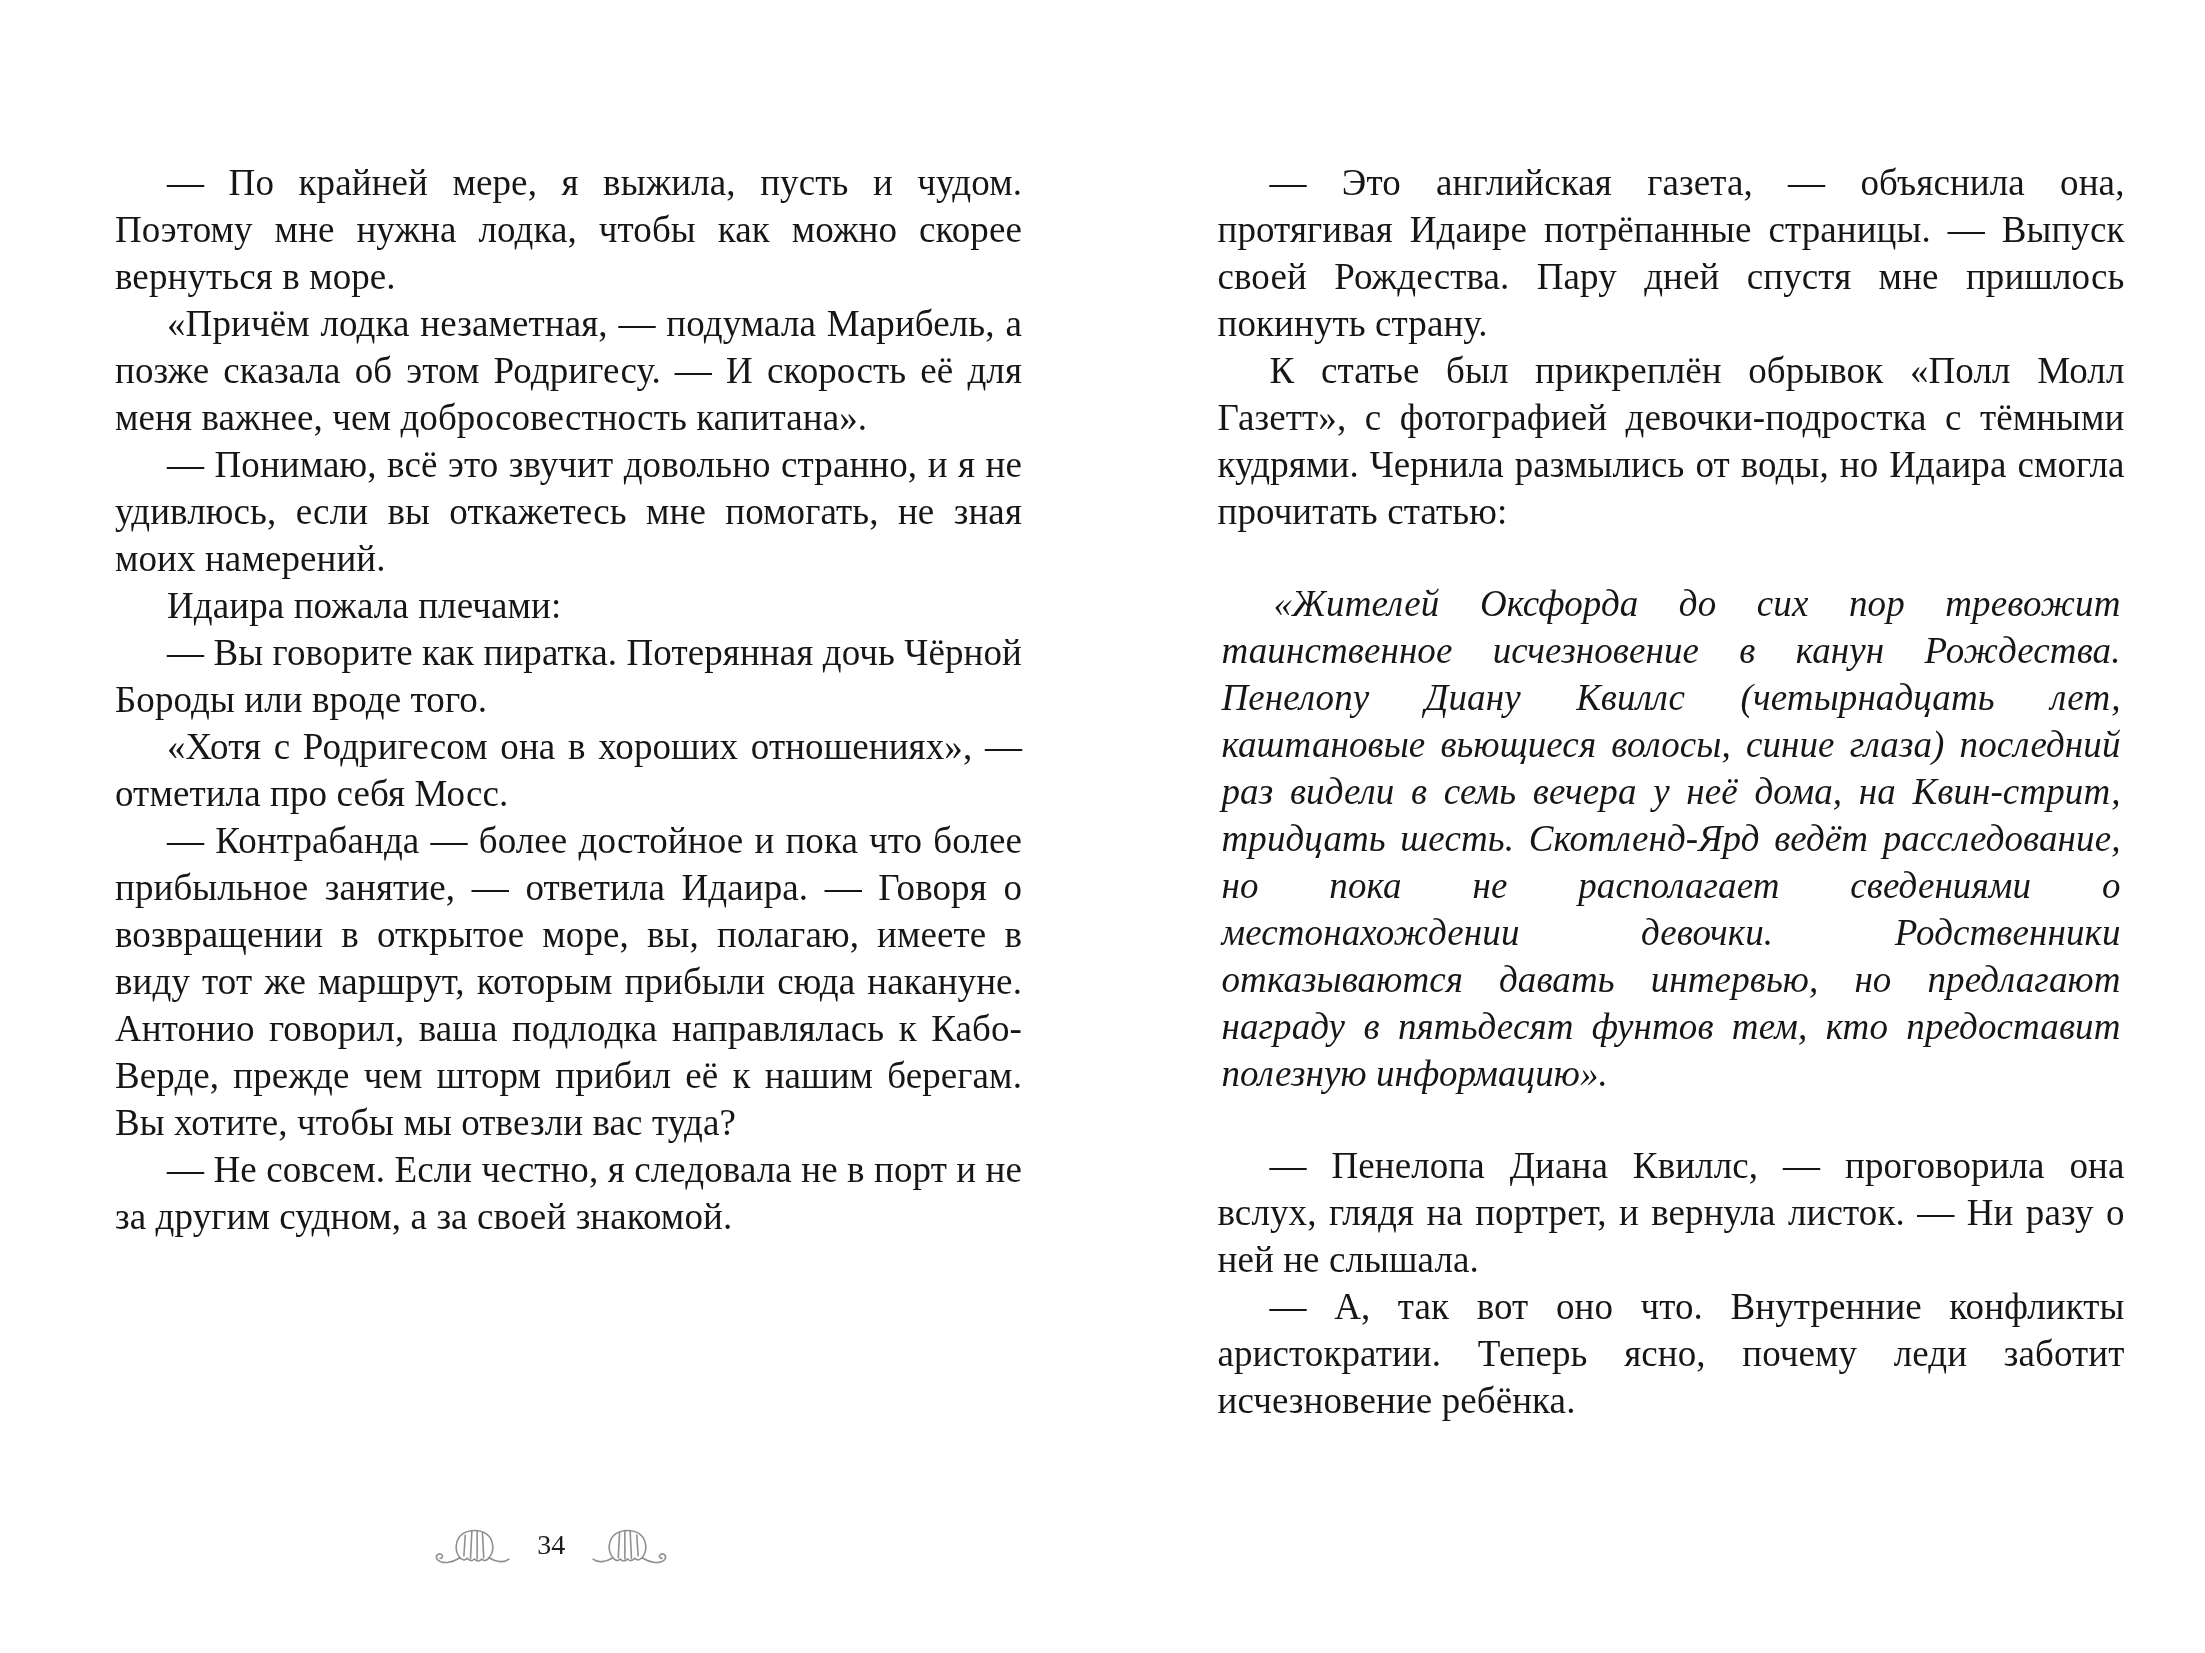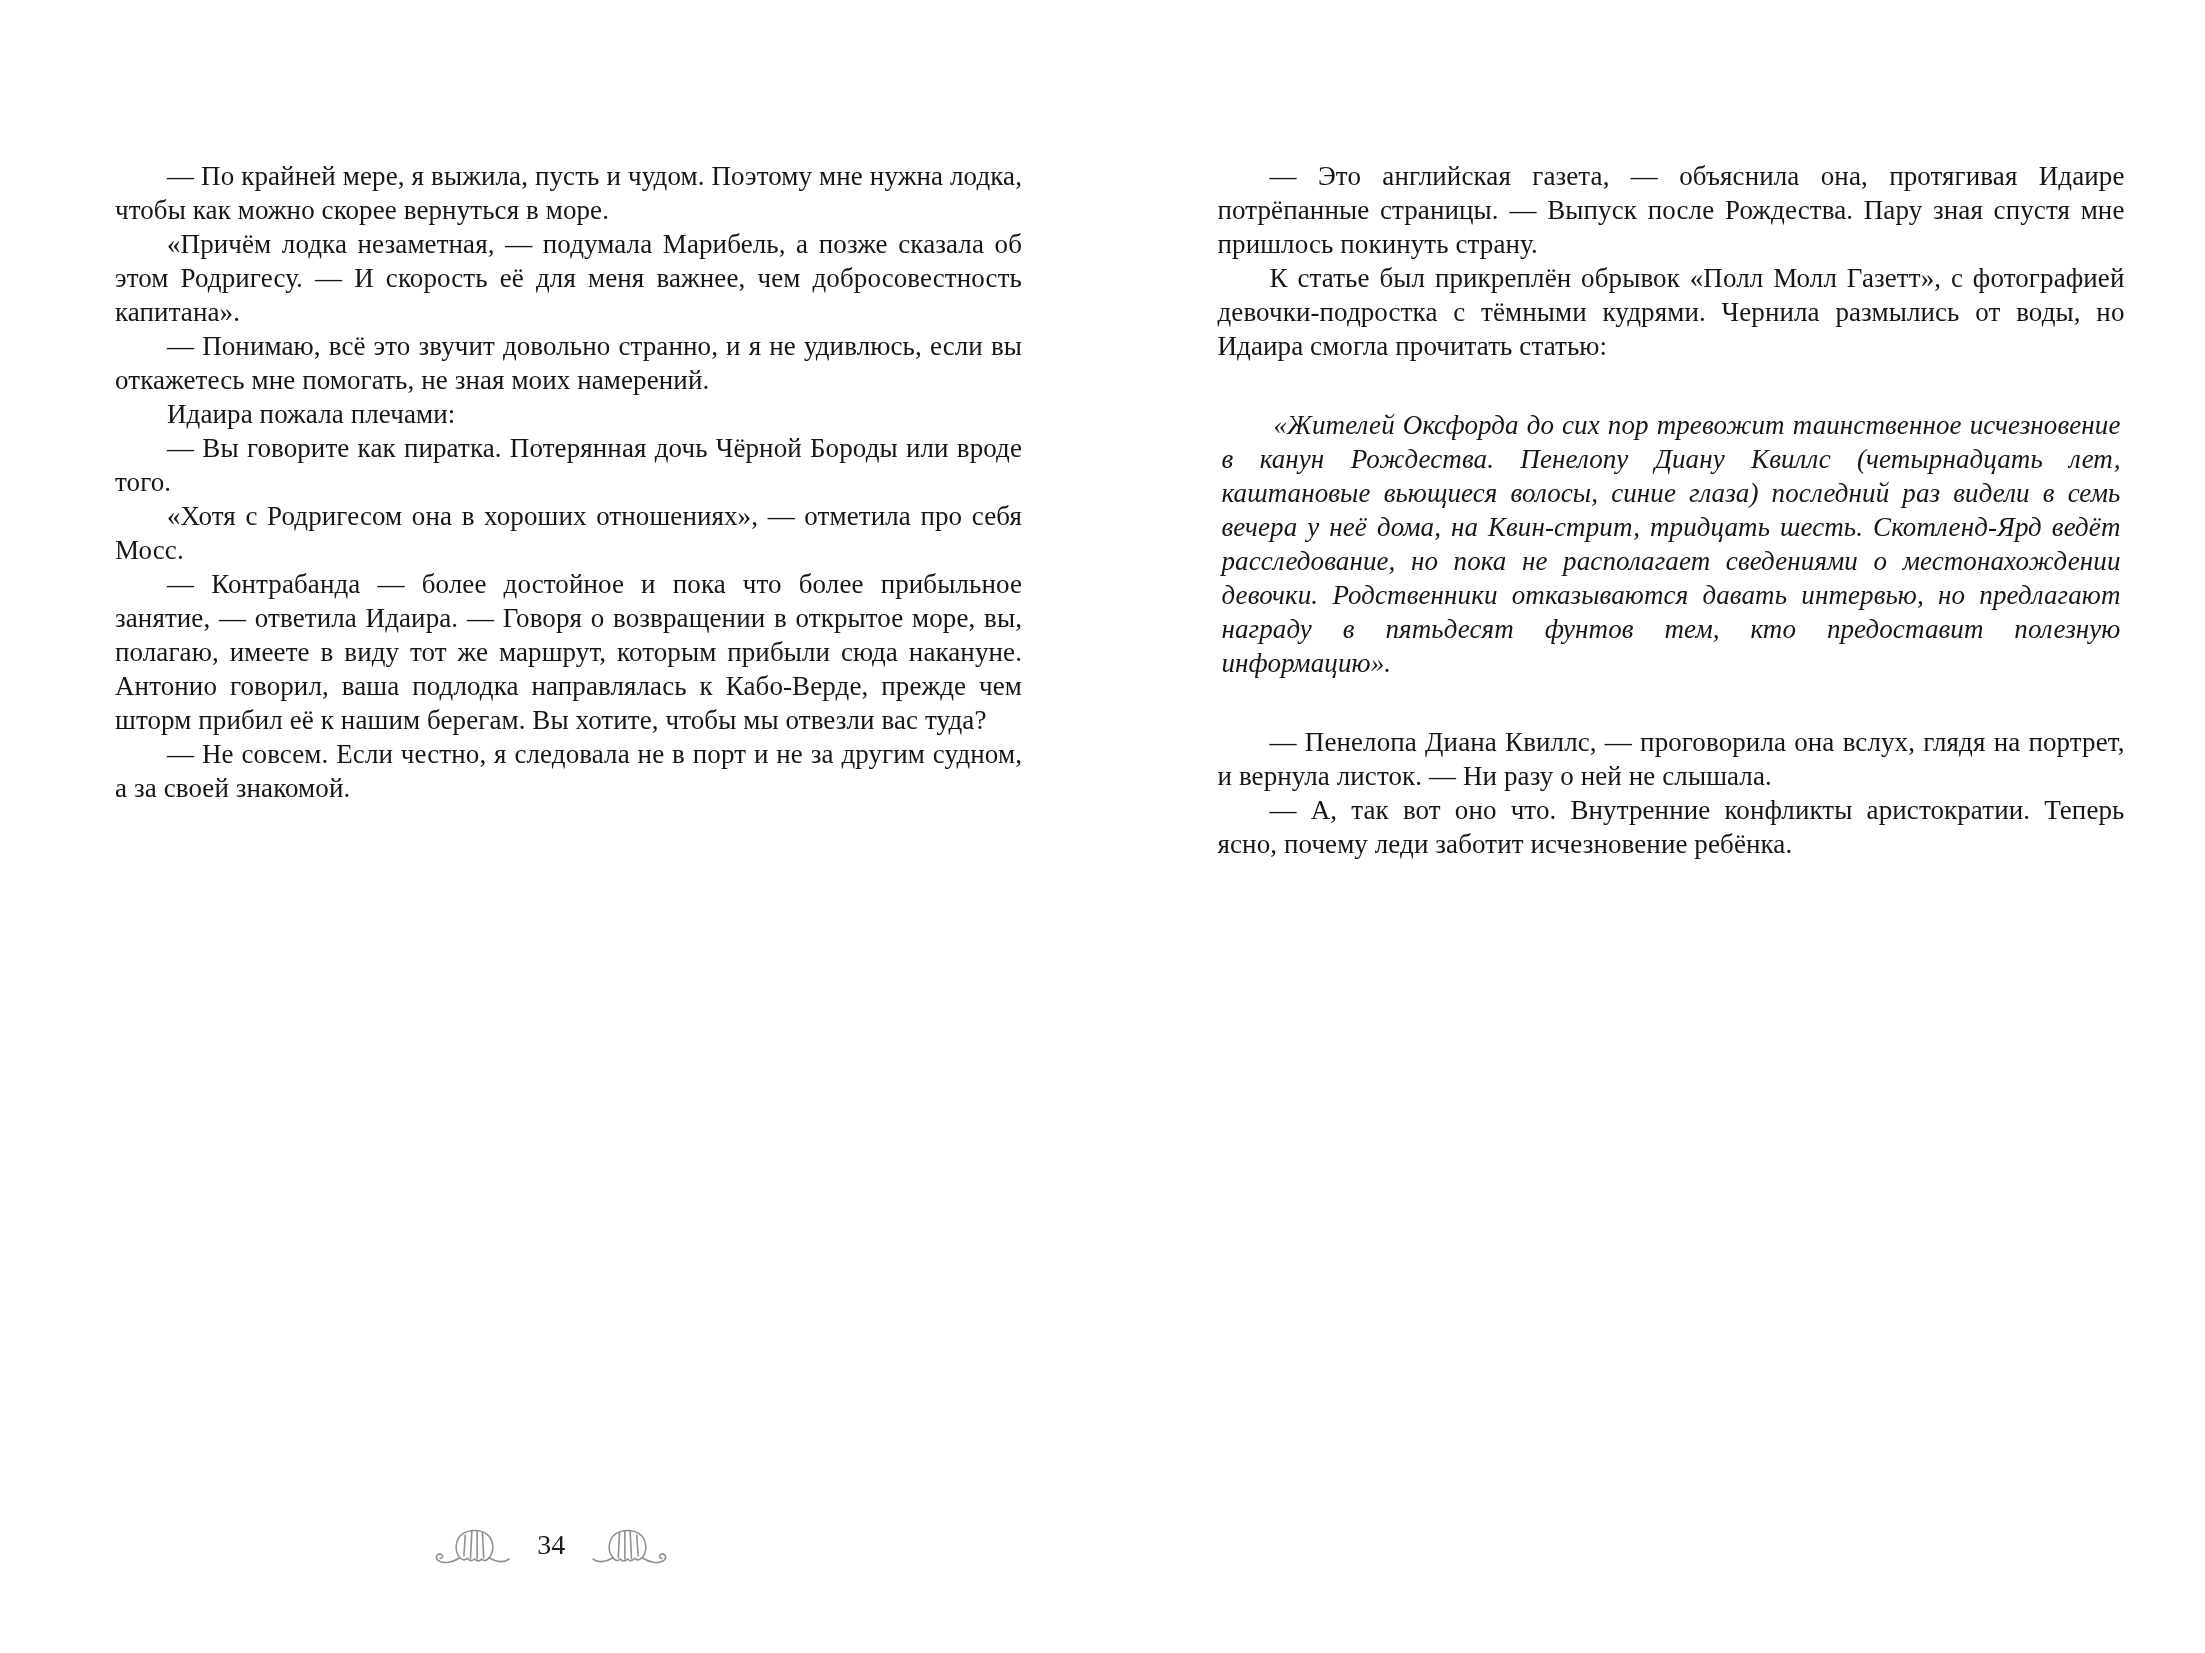--- a/index.html
+++ b/index.html
@@ -26,22 +26,22 @@
     height: 1654px;
   }
   .text-block {
     position: absolute;
     top: 159px;
     left: 115px;
     width: 907px;
   }
   .para {
     margin: 0;
-    font-size: 27px;
-    line-height: 34px;
+    font-size: 37px;
+    line-height: 47px;
     text-align: justify;
     text-indent: 52px;
     letter-spacing: 0.1px;
   }
   .para.article {
     font-style: italic;
     margin: 45px 4px;
   }
   .footer {
     position: absolute;
@@ -100,21 +100,21 @@
           <path d="M48 51 L 50 20 M58 55 L 60 14 M68 56 L 68 13 M78 54 L 76 16"></path>
           <path d="M42 54 C 30 62 15 64 8 57 C 4 52 9 46 14 49 C 17 51 16 55 12 55"></path>
           <path d="M86 54 C 97 61 109 62 116 56"></path>
         </g>
       </svg>
     </div>
   </div>
 
   <div class="page">
     <div class="text-block">
-        <p class="para">— Это английская газета, — объяснила она, протягивая Идаире потрёпанные страницы. — Выпуск после Рождества. Пару зная спустя мне пришлось покинуть страну.</p>
+        <p class="para">— Это английская газета, — объяснила она, протягивая Идаире потрёпанные страницы. — Выпуск своей Рождества. Пару дней спустя мне пришлось покинуть страну.</p>
         <p class="para">К статье был прикреплён обрывок «Полл Молл Газетт», с фотографией девочки-подростка с тёмными кудрями. Чернила размылись от воды, но Идаира смогла прочитать статью:</p>
         <p class="para article">«Жителей Оксфорда до сих пор тревожит таинственное исчезновение в канун Рождества. Пенелопу Диану Квиллс (четырнадцать лет, каштановые вьющиеся волосы, синие глаза) последний раз видели в семь вечера у неё дома, на Квин-стрит, тридцать шесть. Скотленд-Ярд ведёт расследование, но пока не располагает сведениями о местонахождении девочки. Родственники отказываются давать интервью, но предлагают награду в пятьдесят фунтов тем, кто предоставит полезную информацию».</p>
         <p class="para">— Пенелопа Диана Квиллс, — проговорила она вслух, глядя на портрет, и вернула листок. — Ни разу о ней не слышала.</p>
         <p class="para">— А, так вот оно что. Внутренние конфликты аристократии. Теперь ясно, почему леди заботит исчезновение ребёнка.</p>
       </div>
   </div>
 
 </div>
 
 

